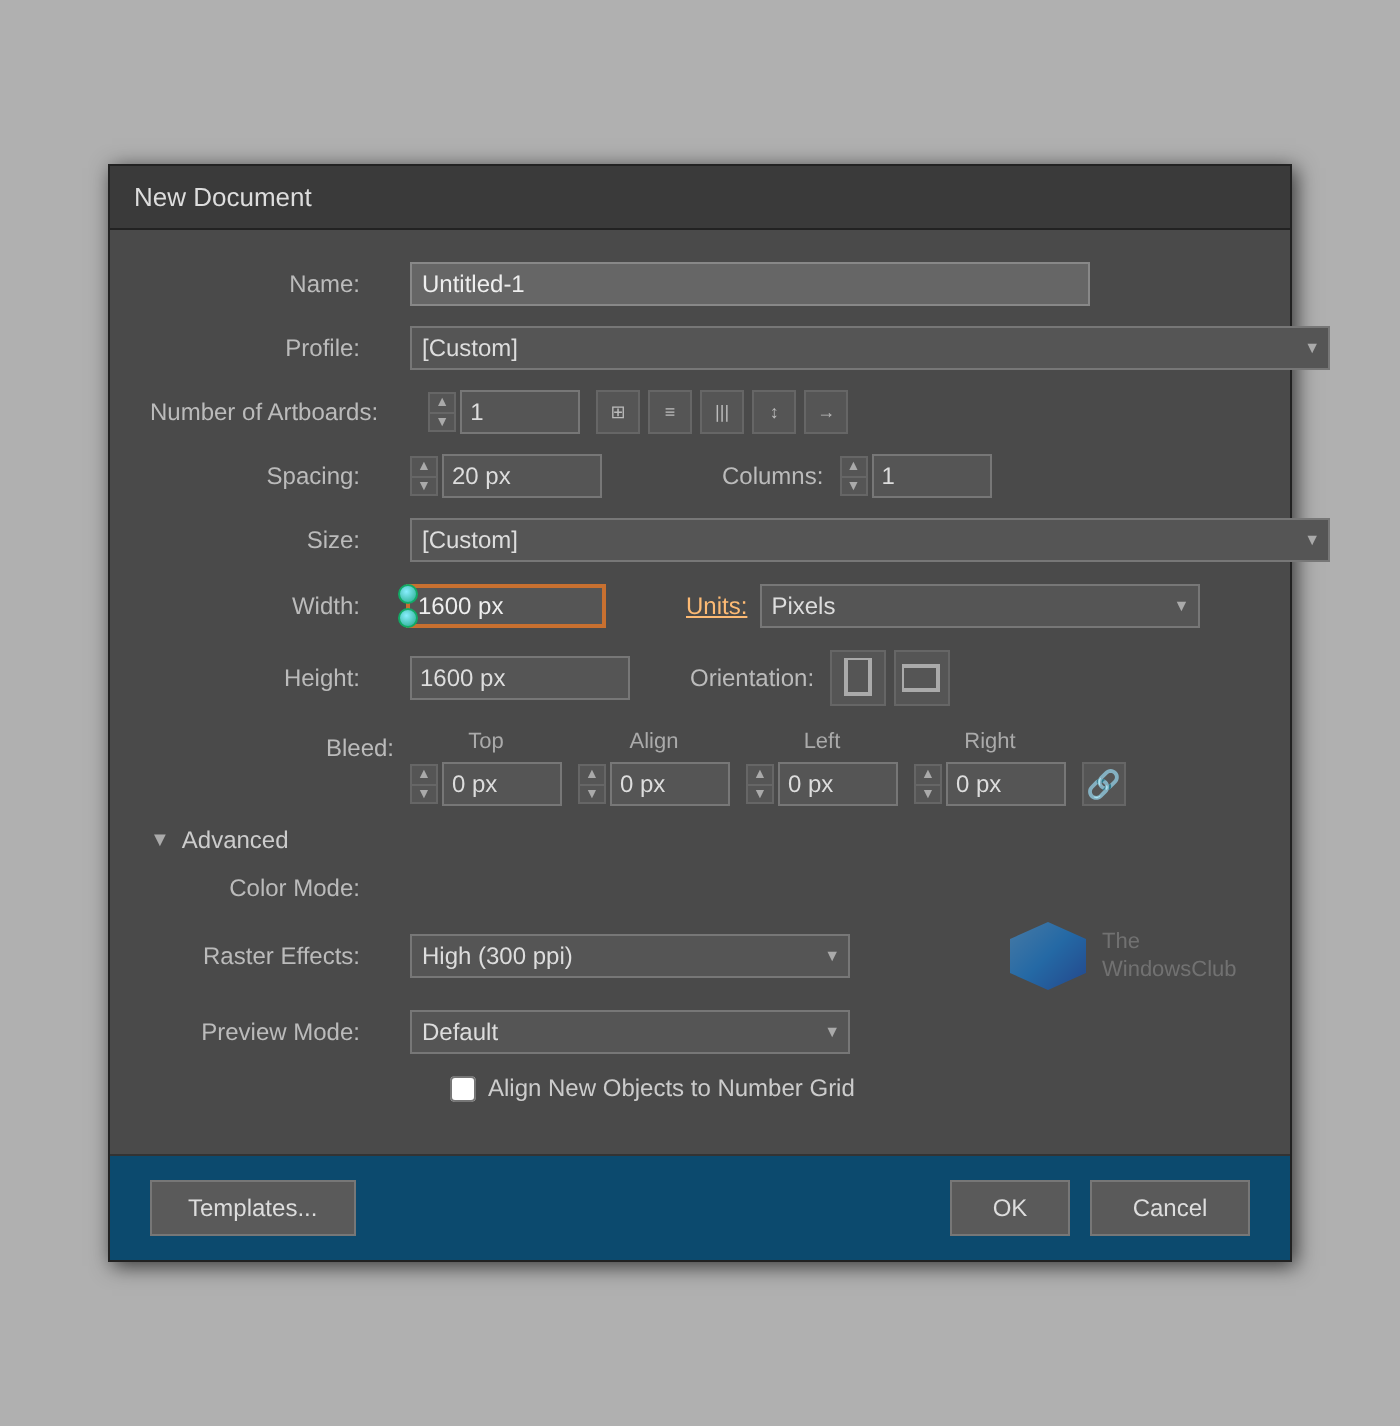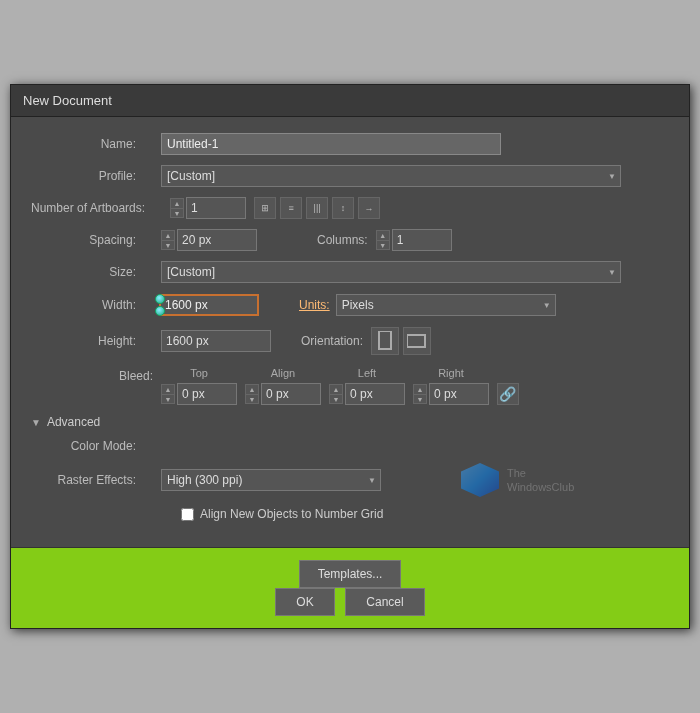--- a/index.html
+++ b/index.html
@@ -8,21 +8,21 @@
       font-family: Arial, sans-serif;
       font-size: 12px;
       display: flex;
       justify-content: center;
       align-items: center;
       width: 700px;
       height: 713px;
       color: #ccc;
     }
     .dialog {
-      width: 680px;
+      width: 592px;
       background: #4a4a4a;
       border: 1px solid #222;
       box-shadow: 2px 2px 10px rgba(0,0,0,0.7);
     }
     .title-bar {
       background: #3a3a3a;
       padding: 8px 12px;
       color: #ddd;
       font-size: 13px;
       font-weight: normal;
@@ -219,22 +219,21 @@
     .checkbox-row input[type=checkbox] {
       margin-right: 6px;
       cursor: pointer;
     }
     .footer {
       display: flex;
       justify-content: space-between;
       align-items: center;
       padding: 12px 20px;
       border-top: 1px solid #333;
-      background: #84cc16;
-      flex-direction: column;
+      background: #0c4a6e;
     }
     .btn {
       background: #5a5a5a;
       border: 1px solid #777;
       color: #ddd;
       padding: 5px 18px;
       font-size: 12px;
       cursor: pointer;
       min-width: 80px;
       height: 28px;
@@ -452,20 +451,30 @@
               <option>Low (72 ppi)</option>
             </select>
           </div>
 
           <div style="margin-left:80px; opacity:0.5; display:flex; align-items:center; gap:8px;">
             <div style="width:38px; height:34px; background:linear-gradient(135deg,#4af,#08f,#04c); clip-path:polygon(50% 0%,100% 25%,100% 75%,50% 100%,0% 75%,0% 25%);"></div>
             <div style="color:#999; font-size:11px; line-height:1.3;">The<br>WindowsClub</div>
           </div>
         </div>
 
+        <div class="form-row">
+          <span class="label" style="min-width:110px;">Preview Mode:</span>
+          <div class="select-wrapper">
+            <select class="dropdown medium">
+              <option>Default</option>
+              <option>Pixel</option>
+              <option>Overprint</option>
+            </select>
+          </div>
+        </div>
 
         <div class="checkbox-row">
           <input type="checkbox" style="">
           <span>Align New Objects to Number Grid</span>
         </div>
       </div>
     </div>
 
   </div>
   <div class="footer">

